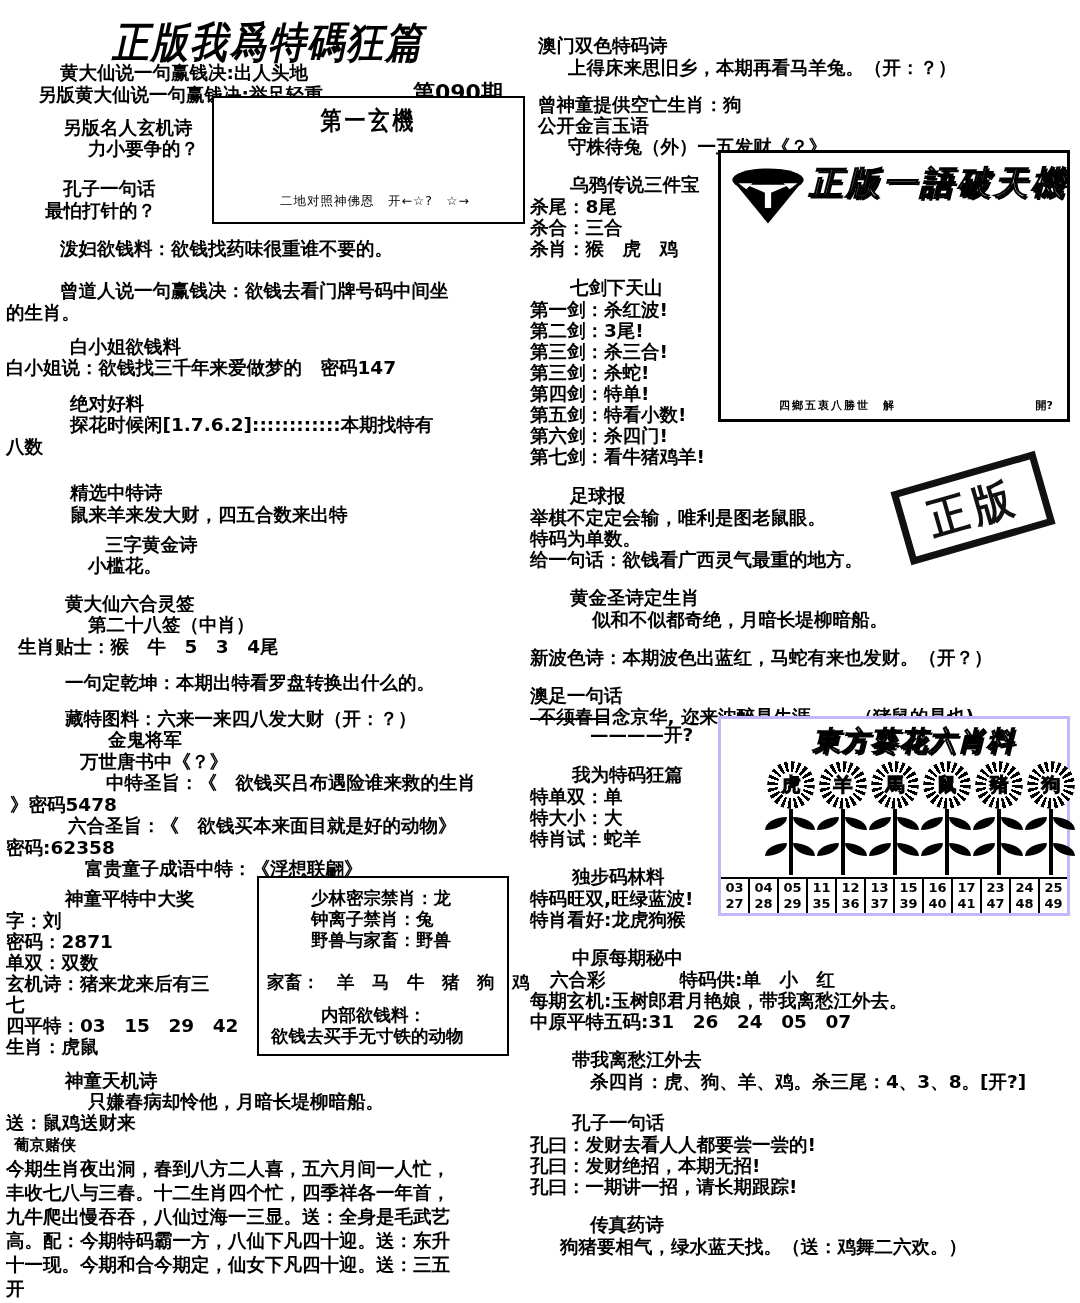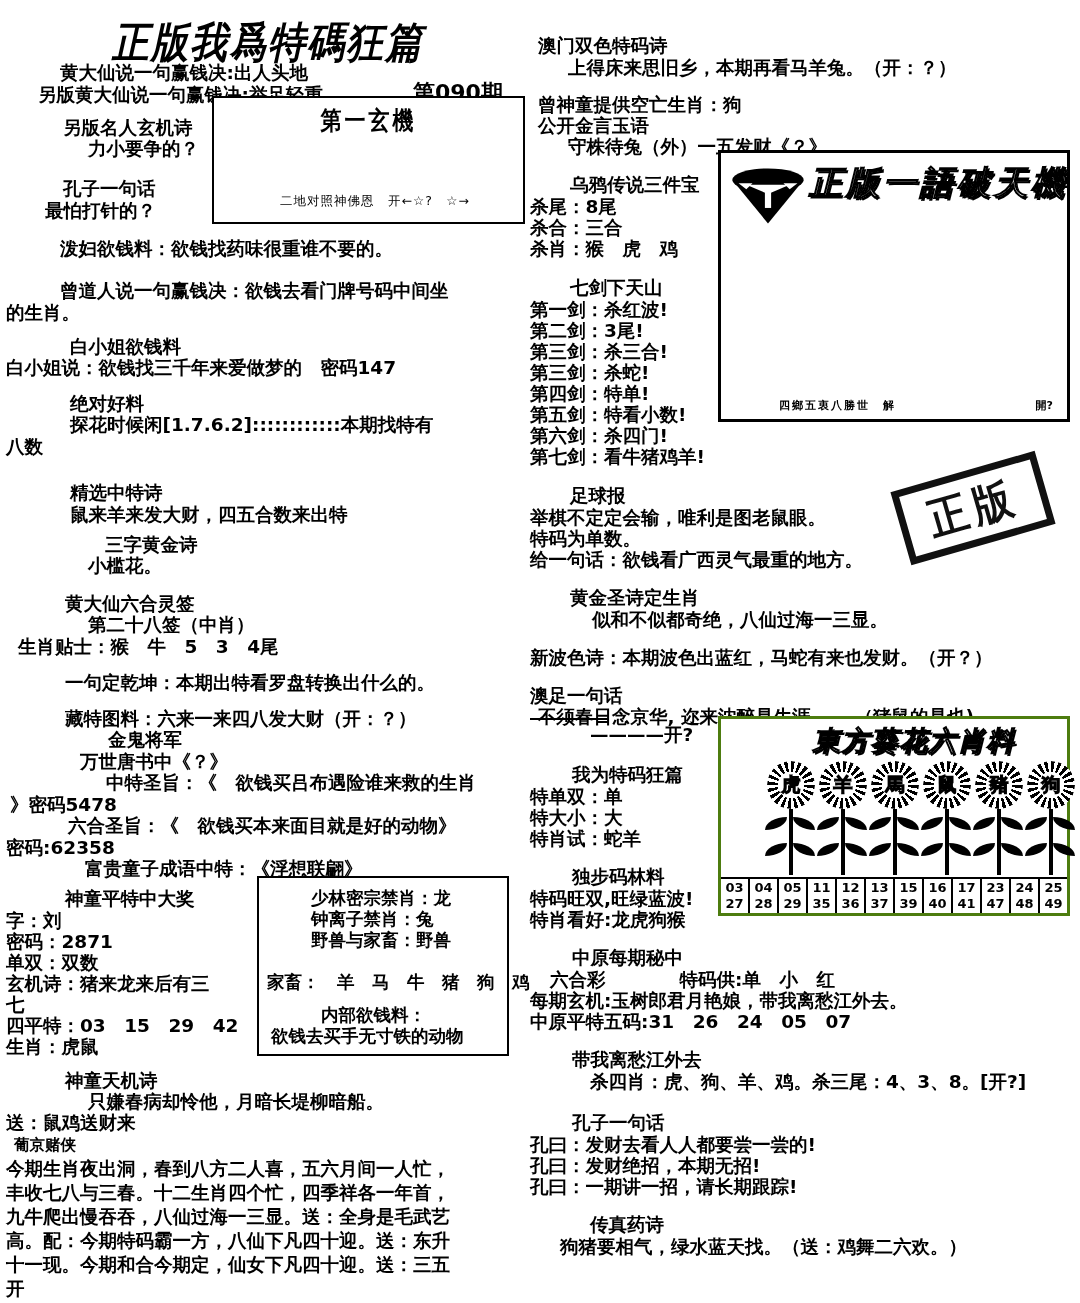--- a/index.html
+++ b/index.html
@@ -64,21 +64,21 @@
     background:transparent;
     box-sizing:border-box;
   }
   .stamp span{
     font-size:40px;font-weight:bold;letter-spacing:6px;
     color:#111;
     transform:scaleY(1.1);
   }
 
   
-  .sun-box{position:absolute;left:718px;top:716px;width:352px;height:200px;border:3px solid #4d7c0f;box-sizing:border-box;background:#fff;padding-left:40px;}
+  .sun-box{position:absolute;left:718px;top:716px;width:352px;height:200px;border:3px solid #c4b5fd;box-sizing:border-box;background:#fff;padding-left:40px;}
   .sun-title{
     text-align:center;margin-top:4px;
     font-size:27px;font-weight:bold;font-style:italic;letter-spacing:2px;
     color:#fff;-webkit-text-stroke:1px #000;text-shadow:2px 2px 0 #000;
   }
   .sun-row{display:flex;justify-content:space-around;margin-top:2px;padding:0 4px;}
   .flower{width:52px;text-align:center;position:relative;}
   .petal-wrap{position:relative;width:48px;height:48px;margin:0 auto;}
   .petal-wrap .ring{
     position:absolute;inset:0;border-radius:50%;
@@ -214,21 +214,21 @@
     <div class="ln s18" style="left:0px;top:402px;">第五剑：特看小数!</div>
     <div class="ln s18" style="left:0px;top:423px;">第六剑：杀四门!</div>
     <div class="ln s18" style="left:0px;top:444px;">第七剑：看牛猪鸡羊!</div>
 
     <div class="ln s18" style="left:40px;top:483px;">足球报</div>
     <div class="ln s18" style="left:0px;top:505px;">举棋不定定会输，唯利是图老鼠眼。</div>
     <div class="ln s18" style="left:0px;top:526px;">特码为单数。</div>
     <div class="ln s18" style="left:0px;top:547px;">给一句话：欲钱看广西灵气最重的地方。</div>
 
     <div class="ln s18" style="left:40px;top:585px;">黄金圣诗定生肖</div>
-    <div class="ln s18" style="left:62px;top:607px;">似和不似都奇绝，八仙过海一三显。</div>
+    <div class="ln s18" style="left:62px;top:607px;">似和不似都奇绝，月暗长堤柳暗船。</div>
 
     <div class="ln s18" style="left:0px;top:645px;">新波色诗：本期波色出蓝红，马蛇有来也发财。（开？）</div>
 
     <div class="ln s18" style="left:0px;top:683px;">澳足一句话</div>
     <div class="ln s18" style="left:8px;top:704px;">不须春日念京华, 迩来沈醉是生涯,　　（猪鼠的是也)-</div>
     <div class="hr-dash" style="left:0px;top:718px;width:78px;"></div>
     <div class="ln s18" style="left:60px;top:722px;">————开?</div>
 
     <div class="ln s18" style="left:42px;top:762px;">我为特码狂篇</div>
     <div class="ln s18" style="left:0px;top:784px;">特单双：单</div>

